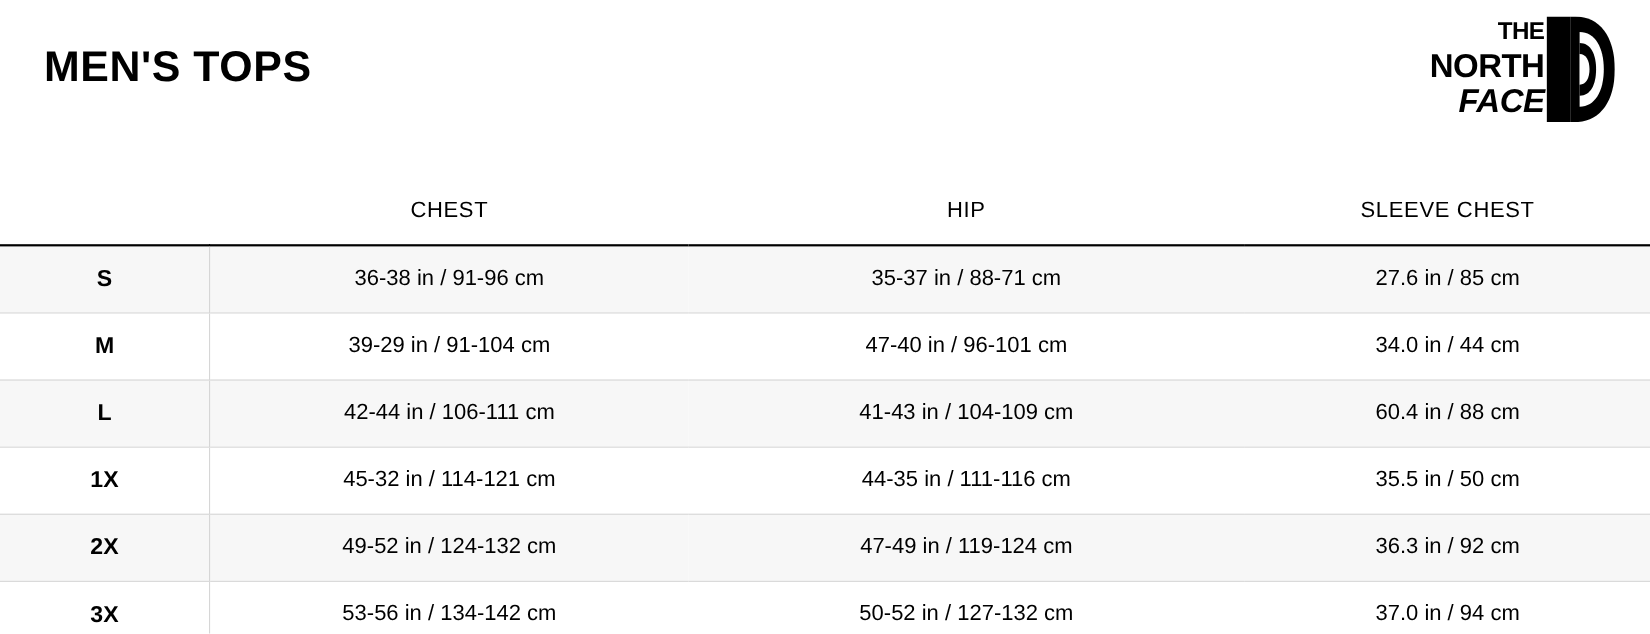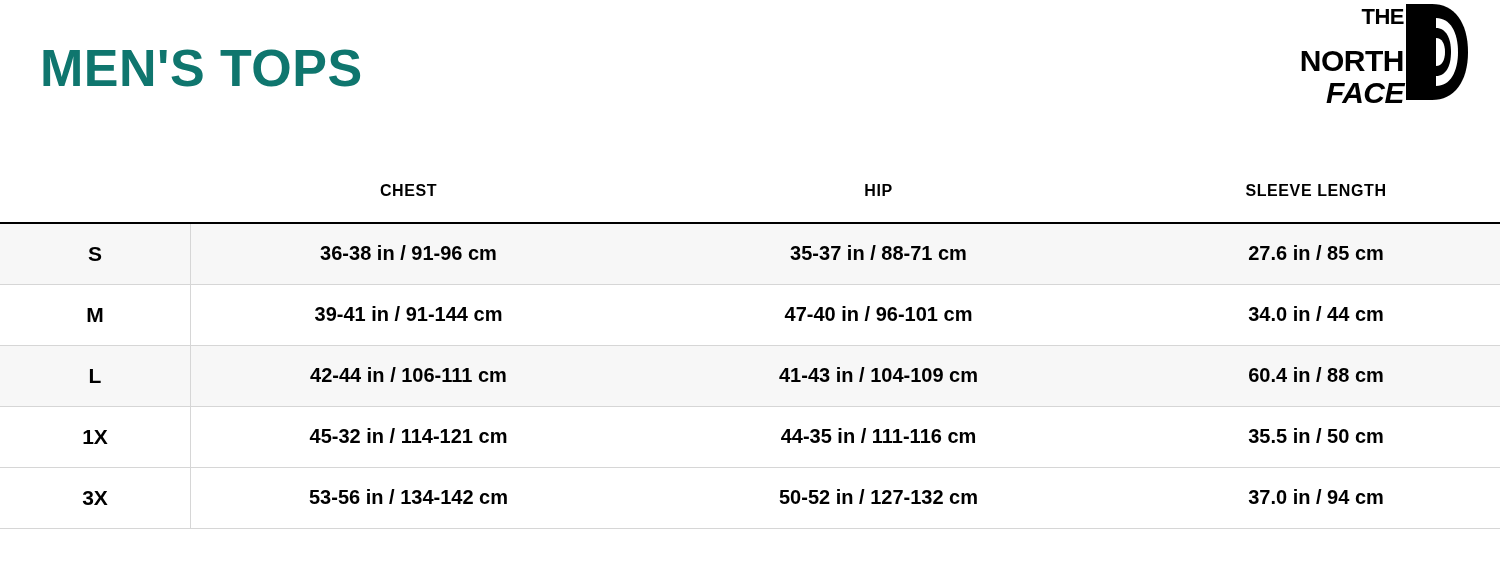--- a/index.html
+++ b/index.html
@@ -21,48 +21,48 @@
     width: 1500px;
     height: 576px;
     background: #ffffff;
   }
 
   
   .title {
     position: absolute;
     left: 40px;
     top: 42px;
-    font-size: 52px;
+    font-size: 39px;
     font-weight: bold;
     letter-spacing: 0.5px;
     line-height: 1;
-    color: #0f766e;
+    color: #000000;
     white-space: nowrap;
   }
 
   
   .logo {
     position: absolute;
     right: 32px;
-    top: 4px;
+    top: 15px;
     width: 180px;
     height: 100px;
   }
   .logo-text {
     position: absolute;
     left: 0;
     top: 2px;
     width: 116px;
     text-align: right;
     font-weight: bold;
     line-height: 1.04;
     letter-spacing: -0.5px;
   }
   .logo-line1 { font-size: 22px; }
-  .logo-line2 { font-size: 30px; margin-top: 16px; }
+  .logo-line2 { font-size: 30px; margin-top: 5px; }
   .logo-line3 { font-size: 30px; margin-top: 1px; font-style: italic; }
   .logo-mark {
     position: absolute;
     right: 0;
     top: 0;
     width: 62px;
     height: 96px;
   }
 
   
@@ -75,22 +75,22 @@
     table-layout: fixed;
   }
   .size-table th,
   .size-table td {
     padding: 0;
     margin: 0;
     border: none;
   }
   .size-table thead th {
     height: 62px;
-    font-size: 16px;
-    font-weight: bold;
+    font-size: 20px;
+    font-weight: normal;
     letter-spacing: 0.6px;
     vertical-align: middle;
     color: #000;
   }
   .col-size  { width: 190px; }
   .col-chest { width: 435px; }
   .col-hip   { width: 505px; }
   .col-sleeve{ width: 370px; }
 
   .size-table thead tr {
@@ -108,21 +108,21 @@
     vertical-align: middle;
     text-align: center;
     color: #000;
   }
   .size-table tbody td.size-cell {
     font-weight: bold;
     font-size: 21px;
     border-right: 1px solid #d6d6d6;
   }
   .size-table tbody td.val-cell {
-    font-weight: bold;
+    font-weight: normal;
     margin-left: 20px;
   }
   .size-table thead th.hdr-size { }
   .size-table thead th.hdr-chest,
   .size-table thead th.hdr-hip,
   .size-table thead th.hdr-sleeve {
     text-align: center;
   }
   
   .size-table thead th.hdr-size {
@@ -150,48 +150,54 @@
       <path d="M30 34 C36 34 39 40 39 48 C39 56 36 62 30 62 Z" fill="#ffffff"></path>
     </svg>
   </div>
 
   <table class="size-table">
     <thead>
       <tr>
         <th class="col-size hdr-size"></th>
         <th class="col-chest hdr-chest">CHEST</th>
         <th class="col-hip hdr-hip">HIP</th>
-        <th class="col-sleeve hdr-sleeve">SLEEVE LENGTH</th>
+        <th class="col-sleeve hdr-sleeve">SLEEVE CHEST</th>
       </tr>
     </thead>
     <tbody>
       <tr class="shaded">
         <td class="size-cell">S</td>
         <td class="val-cell">36-38 in / 91-96 cm</td>
         <td class="val-cell">35-37 in / 88-71 cm</td>
         <td class="val-cell">27.6 in / 85 cm</td>
       </tr>
       <tr>
         <td class="size-cell">M</td>
-        <td class="val-cell">39-41 in / 91-144 cm</td>
+        <td class="val-cell">39-29 in / 91-104 cm</td>
         <td class="val-cell">47-40 in / 96-101 cm</td>
         <td class="val-cell">34.0 in / 44 cm</td>
       </tr>
       <tr class="shaded">
         <td class="size-cell">L</td>
         <td class="val-cell">42-44 in / 106-111 cm</td>
         <td class="val-cell">41-43 in / 104-109 cm</td>
         <td class="val-cell">60.4 in / 88 cm</td>
       </tr>
       <tr>
         <td class="size-cell">1X</td>
         <td class="val-cell">45-32 in / 114-121 cm</td>
         <td class="val-cell">44-35 in / 111-116 cm</td>
         <td class="val-cell">35.5 in / 50 cm</td>
       </tr>
+      <tr class="shaded">
+        <td class="size-cell">2X</td>
+        <td class="val-cell">49-52 in / 124-132 cm</td>
+        <td class="val-cell">47-49 in / 119-124 cm</td>
+        <td class="val-cell">36.3 in / 92 cm</td>
+      </tr>
       <tr>
         <td class="size-cell">3X</td>
         <td class="val-cell">53-56 in / 134-142 cm</td>
         <td class="val-cell">50-52 in / 127-132 cm</td>
         <td class="val-cell">37.0 in / 94 cm</td>
       </tr>
     </tbody>
   </table>
 
 </div>

